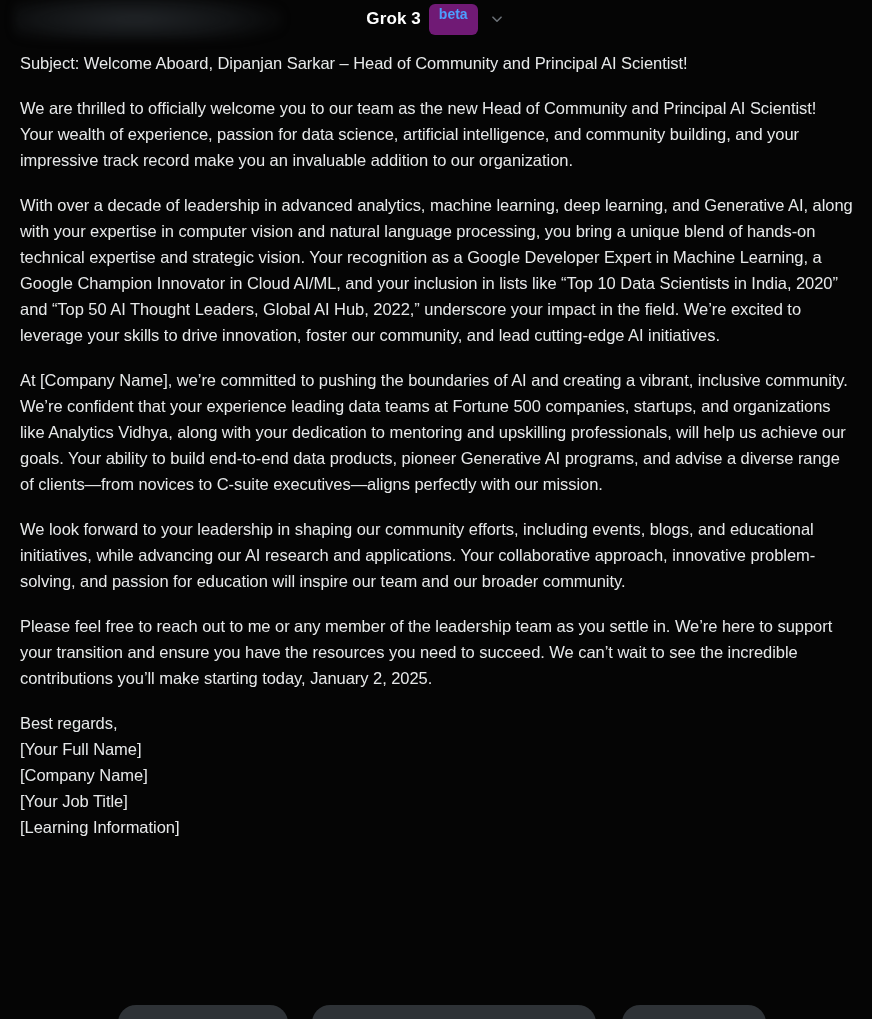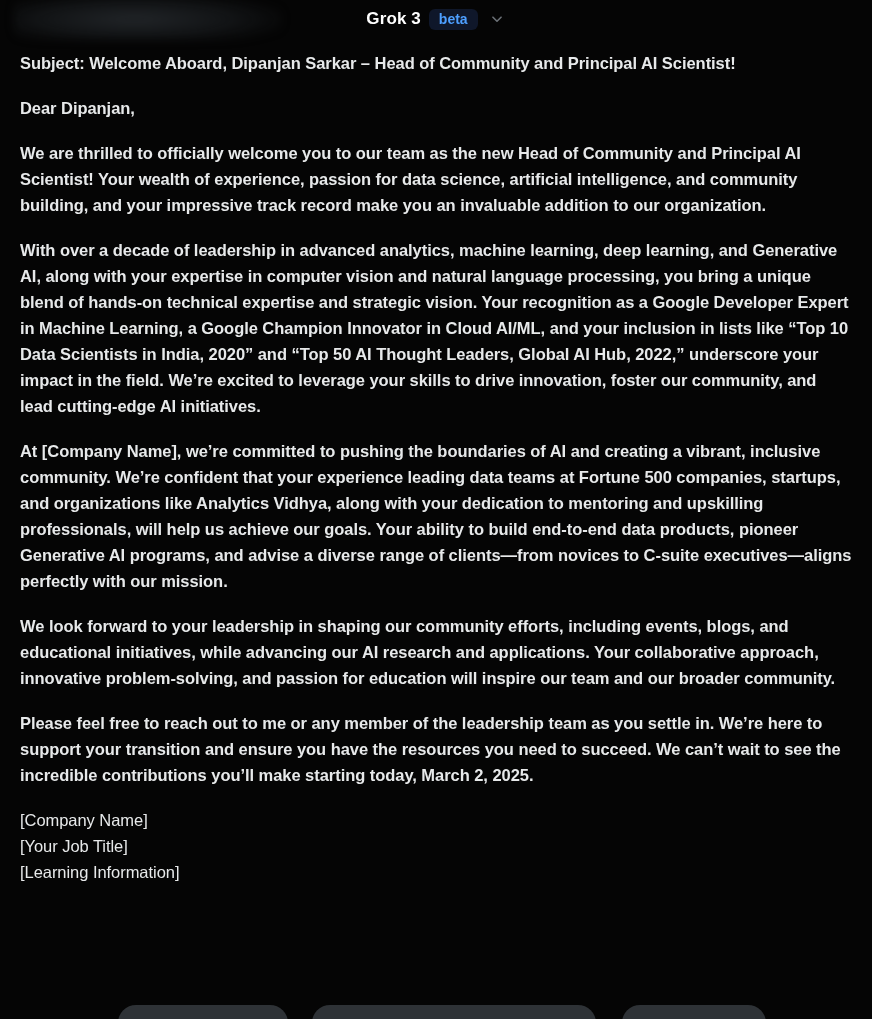--- a/index.html
+++ b/index.html
@@ -43,39 +43,39 @@
   .model-title {
     font-size: 17px;
     font-weight: 700;
     color: #ffffff;
     letter-spacing: 0.1px;
   }
   .beta-badge {
     font-size: 14px;
     font-weight: 700;
     color: #4d9fff;
-    background: #0f172a;
+    background: #701a75;
     border-radius: 6px;
-    padding: 3px 10px 4px 10px;
+    padding: 3px 10px 14px 10px;
     line-height: 1;
   }
   .chevron { display: inline-flex; margin-left: 2px; }
 
   
   .letter {
     position: absolute;
     left: 20px;
     top: 50px;
     width: 833px;
     font-size: 16.5px;
     line-height: 26px;
     letter-spacing: -0.05px;
     color: #e7e9ea;
   }
-  .letter p { margin-bottom: 19px; font-weight: bold; }
+  .letter p { margin-bottom: 19px; }
   .letter .sig-line { margin-bottom: 0; }
 
   
   .chips {
     position: absolute;
     top: 1005px;
     left: 0; right: 0;
     height: 40px;
     display: flex;
   }
@@ -109,26 +109,27 @@
     <span class="chevron">
       <svg width="18" height="18" viewBox="0 0 20 20" fill="none">
         <path d="M5.5 8l4.5 4.5L14.5 8" stroke="#6b7076" stroke-width="1.8" stroke-linecap="round" stroke-linejoin="round"></path>
       </svg>
     </span>
   </div>
 </div>
 
 <div class="letter">
   <p>Subject: Welcome Aboard, Dipanjan Sarkar – Head of Community and Principal AI Scientist!</p>
-  <p>Dear Dipanjan,</p>
   <p>We are thrilled to officially welcome you to our team as the new Head of Community and Principal AI Scientist! Your wealth of experience, passion for data science, artificial intelligence, and community building, and your impressive track record make you an invaluable addition to our organization.</p>
   <p>With over a decade of leadership in advanced analytics, machine learning, deep learning, and Generative AI, along with your expertise in computer vision and natural language processing, you bring a unique blend of hands-on technical expertise and strategic vision. Your recognition as a Google Developer Expert in Machine Learning, a Google Champion Innovator in Cloud AI/ML, and your inclusion in lists like “Top 10 Data Scientists in India, 2020” and “Top 50 AI Thought Leaders, Global AI Hub, 2022,” underscore your impact in the field. We’re excited to leverage your skills to drive innovation, foster our community, and lead cutting-edge AI initiatives.</p>
   <p>At [Company Name], we’re committed to pushing the boundaries of AI and creating a vibrant, inclusive community. We’re confident that your experience leading data teams at Fortune 500 companies, startups, and organizations like Analytics Vidhya, along with your dedication to mentoring and upskilling professionals, will help us achieve our goals. Your ability to build end-to-end data products, pioneer Generative AI programs, and advise a diverse range of clients—from novices to C-suite executives—aligns perfectly with our mission.</p>
   <p>We look forward to your leadership in shaping our community efforts, including events, blogs, and educational initiatives, while advancing our AI research and applications. Your collaborative approach, innovative problem-solving, and passion for education will inspire our team and our broader community.</p>
-  <p>Please feel free to reach out to me or any member of the leadership team as you settle in. We’re here to support your transition and ensure you have the resources you need to succeed. We can’t wait to see the incredible contributions you’ll make starting today, March 2, 2025.</p>
+  <p>Please feel free to reach out to me or any member of the leadership team as you settle in. We’re here to support your transition and ensure you have the resources you need to succeed. We can’t wait to see the incredible contributions you’ll make starting today, January 2, 2025.</p>
+  <div class="sig-line">Best regards,</div>
+  <div class="sig-line">[Your Full Name]</div>
   <div class="sig-line">[Company Name]</div>
   <div class="sig-line">[Your Job Title]</div>
   <div class="sig-line">[Learning Information]</div>
 </div>
 
 <div class="chips">
   <button class="chip chip-1">Explain the growth</button>
   <button class="chip chip-2">Suggest improvements to structure</button>
   <button class="chip chip-3">Make it warmer</button>
 </div>

